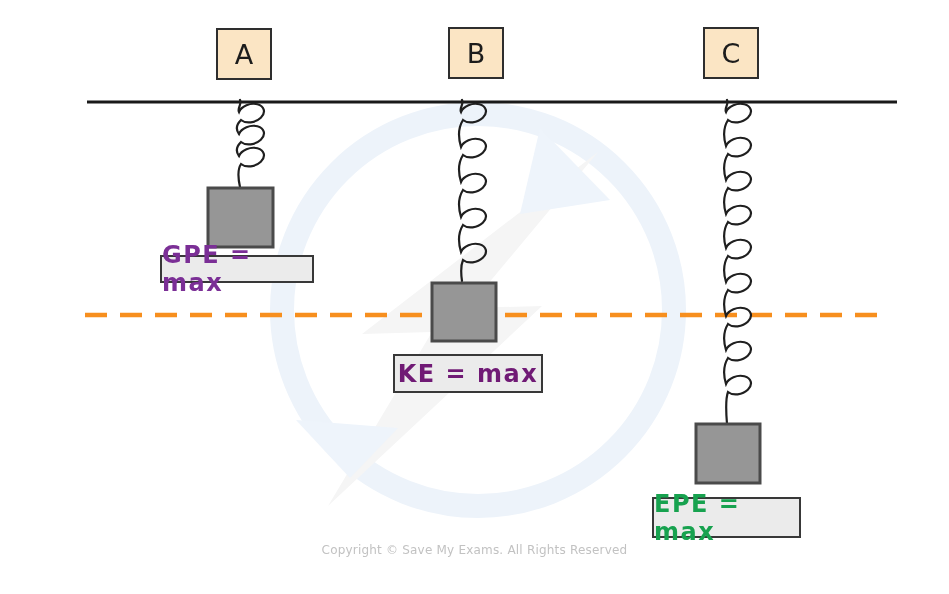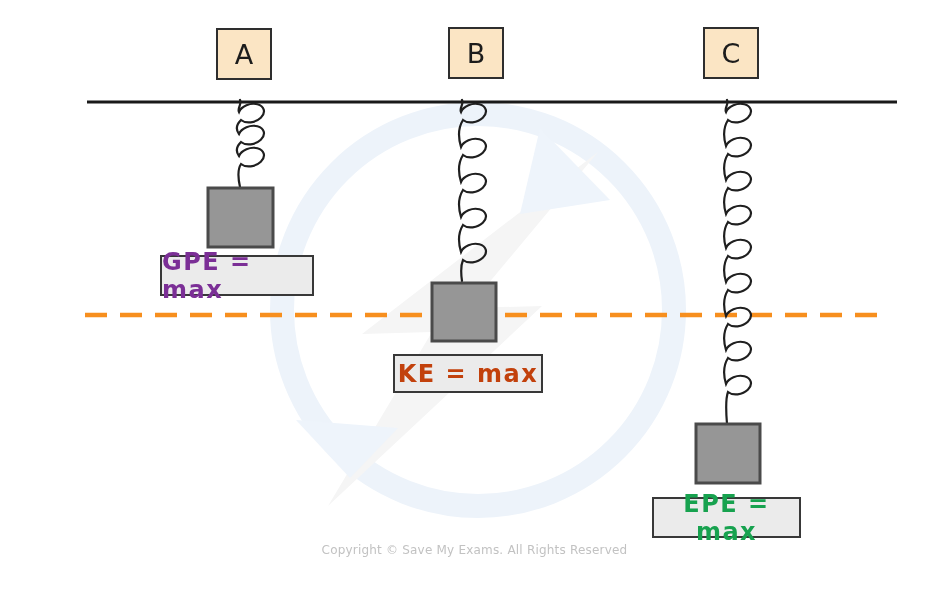--- a/index.html
+++ b/index.html
@@ -86,24 +86,24 @@
   <div class="tag" style="left:216px; top:28px;">
     <span>A</span>
   </div>
   <div class="tag" style="left:448px; top:27px;">
     <span>B</span>
   </div>
   <div class="tag" style="left:703px; top:27px;">
     <span>C</span>
   </div>
 
-  <div class="elabel" style="left:160px; top:255px; width:154px; height:41px;">
+  <div class="elabel" style="left:160px; top:255px; width:154px; height:28px;">
     <span style="color: rgb(123, 47, 150);">GPE = max</span>
   </div>
   <div class="elabel" style="left:393px; top:354px; width:150px; height:39px;">
-    <span style="color: #c2410c;">KE = max</span>
+    <span style="color: #701a75;">KE = max</span>
   </div>
   <div class="elabel" style="left:652px; top:497px; width:149px; height:41px;">
-    <span style="color: rgb(23, 162, 79); text-align: center;">EPE = max</span>
+    <span style="color: rgb(23, 162, 79);">EPE = max</span>
   </div>
 
   <div class="copyright">Copyright © Save My Exams. All Rights Reserved</div>
 </div>
 
 </body></html>

